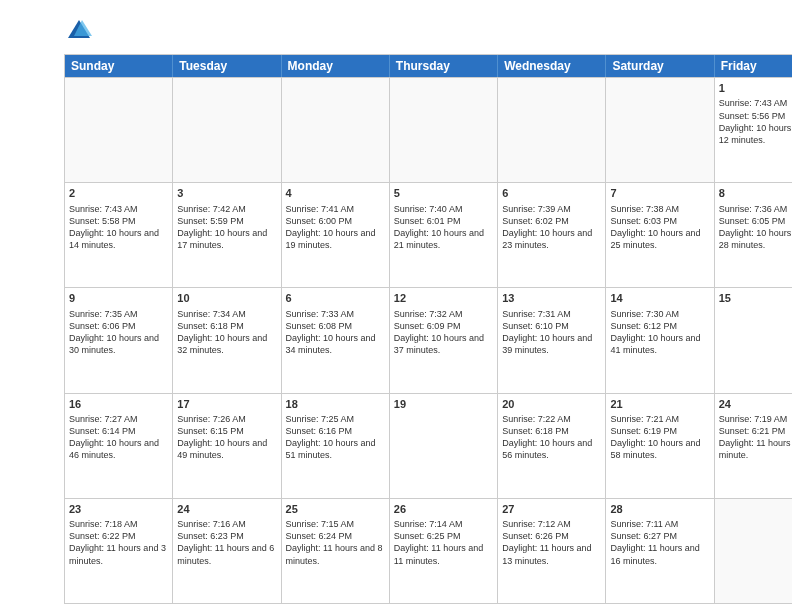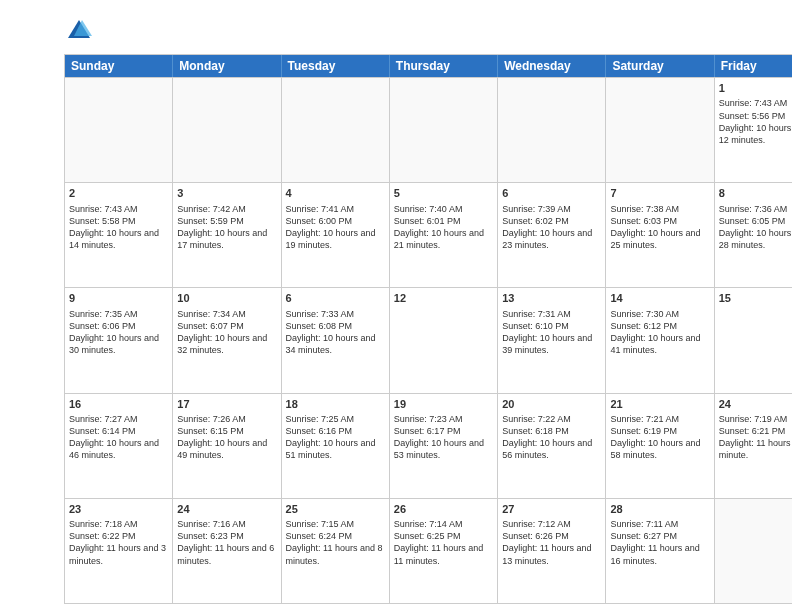--- a/index.html
+++ b/index.html
@@ -122,22 +122,22 @@
     </div>
     <div class="title-block">
       <div class="month-title"></div>
       <div class="location"></div>
     </div>
   </div>
 
   <div class="calendar">
     <div class="cal-header">
     <div class="cal-header-cell">Sunday</div>
+        <div class="cal-header-cell">Tuesday</div>
         <div class="cal-header-cell">Monday</div>
-        <div class="cal-header-cell">Tuesday</div>
         <div class="cal-header-cell">Thursday</div>
         <div class="cal-header-cell">Wednesday</div>
         <div class="cal-header-cell">Saturday</div>
         <div class="cal-header-cell">Friday</div>
       </div>
     <div class="cal-body">
     <div class="cal-row">
           <div class="cal-cell empty"></div>
           <div class="cal-cell empty"></div>
           <div class="cal-cell empty"></div>
@@ -198,31 +198,34 @@
         <div class="cal-row">
           <div class="cal-cell">
             <div class="day-num">9</div>
             <div class="cell-info">Sunrise: 7:35 AM
 Sunset: 6:06 PM
 Daylight: 10 hours and 30 minutes.</div>
           </div>
           <div class="cal-cell">
             <div class="day-num">10</div>
             <div class="cell-info">Sunrise: 7:34 AM
-Sunset: 6:07 PM
+Sunset: 6:18 PM
 Daylight: 10 hours and 32 minutes.</div>
           </div>
           <div class="cal-cell">
             <div class="day-num">6</div>
             <div class="cell-info">Sunrise: 7:33 AM
 Sunset: 6:08 PM
 Daylight: 10 hours and 34 minutes.</div>
           </div>
           <div class="cal-cell">
             <div class="day-num">12</div>
+            <div class="cell-info">Sunrise: 7:32 AM
+Sunset: 6:09 PM
+Daylight: 10 hours and 37 minutes.</div>
           </div>
           <div class="cal-cell">
             <div class="day-num">13</div>
             <div class="cell-info">Sunrise: 7:31 AM
 Sunset: 6:10 PM
 Daylight: 10 hours and 39 minutes.</div>
           </div>
           <div class="cal-cell">
             <div class="day-num">14</div>
             <div class="cell-info">Sunrise: 7:30 AM
@@ -247,23 +250,20 @@
 Daylight: 10 hours and 49 minutes.</div>
           </div>
           <div class="cal-cell">
             <div class="day-num">18</div>
             <div class="cell-info">Sunrise: 7:25 AM
 Sunset: 6:16 PM
 Daylight: 10 hours and 51 minutes.</div>
           </div>
           <div class="cal-cell">
             <div class="day-num">19</div>
-            <div class="cell-info">Sunrise: 7:23 AM
-Sunset: 6:17 PM
-Daylight: 10 hours and 53 minutes.</div>
           </div>
           <div class="cal-cell">
             <div class="day-num">20</div>
             <div class="cell-info">Sunrise: 7:22 AM
 Sunset: 6:18 PM
 Daylight: 10 hours and 56 minutes.</div>
           </div>
           <div class="cal-cell">
             <div class="day-num">21</div>
             <div class="cell-info">Sunrise: 7:21 AM

